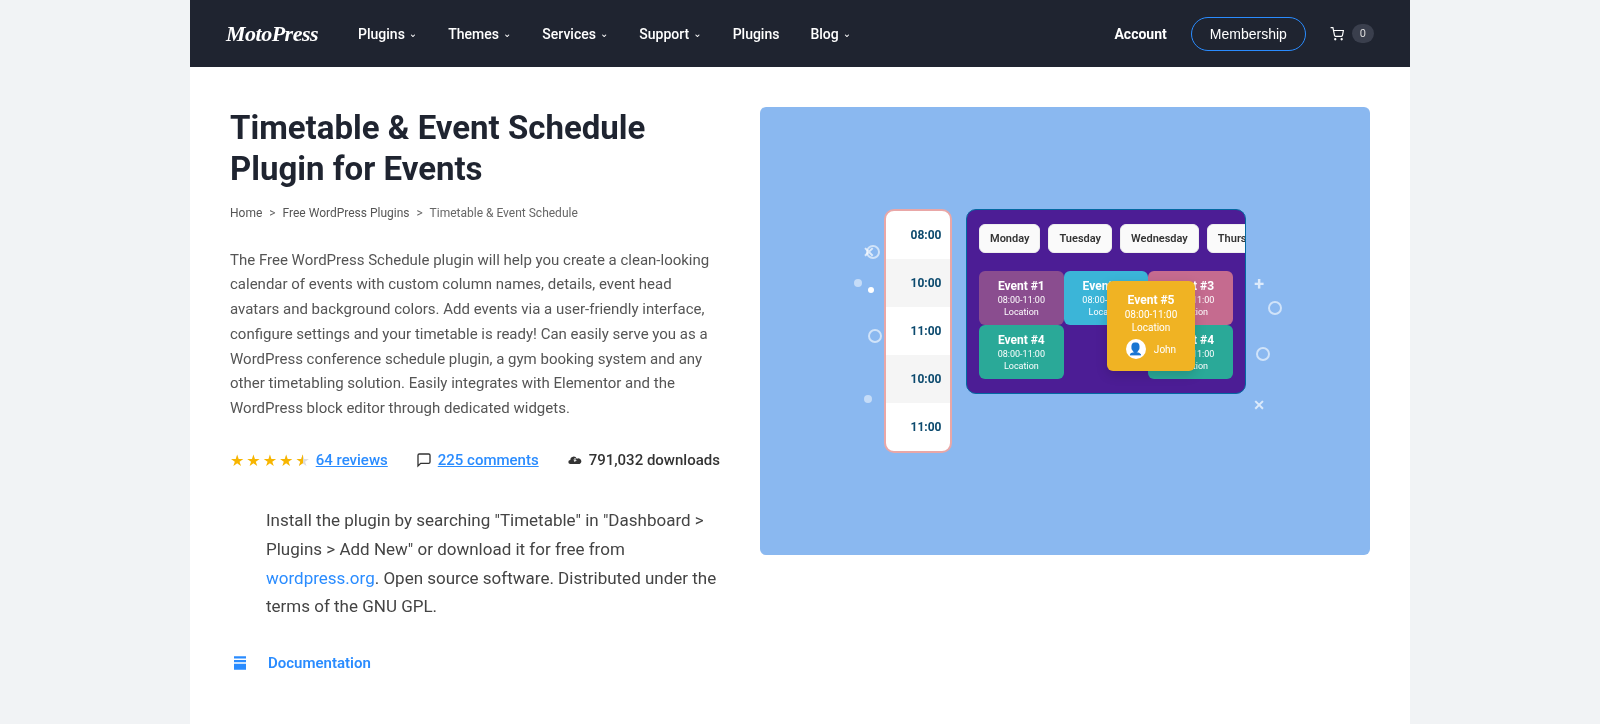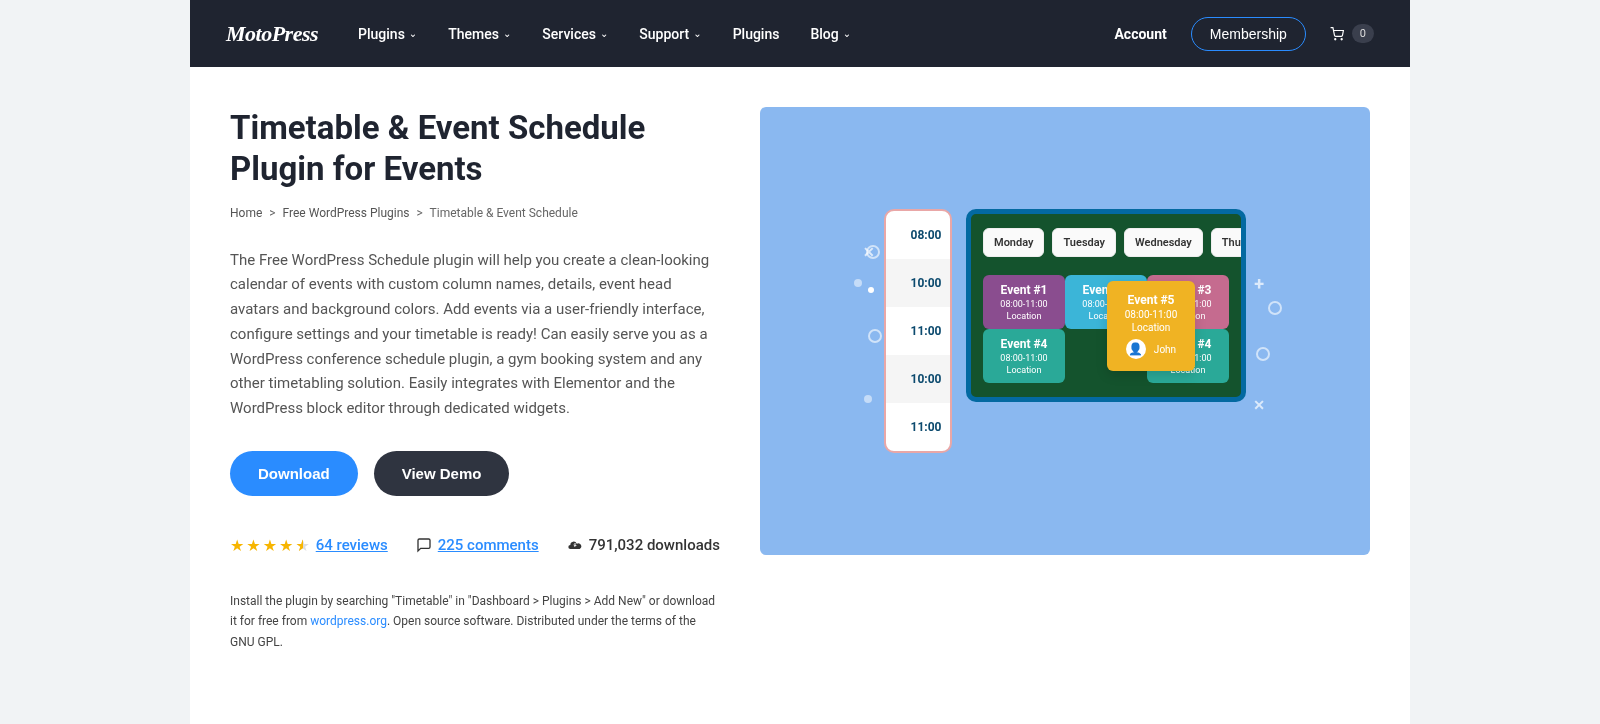--- a/index.html
+++ b/index.html
@@ -27,35 +27,35 @@
 .btn-secondary { background: #2f3440; color: #fff; border: none; padding: 14px 28px; border-radius: 24px; font-size: 15px; font-weight: 600; cursor: pointer; }
 .stats { display: flex; align-items: center; gap: 28px; margin-bottom: 36px; font-size: 15px; }
 .stars { display: flex; gap: 2px; }
 .star { color: #f7b500; font-size: 16px; }
 .star.half { position: relative; color: #ddd; }
 .star.half::before { content: "★"; position: absolute; left: 0; top: 0; width: 50%; overflow: hidden; color: #f7b500; }
 .stat-link { color: #2a8cff; text-decoration: underline; cursor: pointer; font-weight: 500; }
 .stat-item { display: flex; align-items: center; gap: 6px; }
 .stat-icon { color: #333; font-size: 15px; }
 .stat-text { color: #333; font-weight: 500; }
-.install-note { font-size: 12px; color: #444; line-height: 1.7; margin-bottom: 32px; }
+.install-note { font-size: 17px; color: #444; line-height: 1.7; margin-bottom: 32px; margin-left: 36px; }
 .install-note .inline-link { color: #2a8cff; }
 .res-links { display: flex; flex-direction: column; gap: 20px; }
 .res-link { display: flex; align-items: center; gap: 18px; cursor: pointer; }
 .res-icon { width: 20px; height: 20px; display: flex; align-items: center; justify-content: center; }
 .res-text { color: #2a8cff; font-size: 15px; font-weight: 600; }
 .hero { flex: 1; background: #8ab8f0; border-radius: 6px; position: relative; height: 448px; overflow: hidden; display: flex; align-items: center; justify-content: center; }
 .deco { position: absolute; border-radius: 50%; }
 .deco-dot { width: 8px; height: 8px; background: rgba(255,255,255,0.5); }
 .deco-ring { width: 14px; height: 14px; border: 2px solid rgba(255,255,255,0.6); background: transparent; }
 .timecol { background: #fff; border: 2px solid #e9a7a7; border-radius: 10px; width: 68px; margin-right: 14px; overflow: hidden; }
 .timecell { height: 48px; display: flex; align-items: center; justify-content: center; font-size: 12px; font-weight: 700; color: #0c4a6e; padding-left: 16px; }
 .timecell:nth-child(even) { background: #f5f5f5; }
 .timetable-wrap { display: flex; align-items: flex-start; position: relative; }
-.main-panel { background: #14532d; border: 5px solid #0369a1; border-radius: 10px; padding: 14px 12px; width: 280px; overflow: hidden; }
+.main-panel { background: #4c1d95; border: 1px solid #0369a1; border-radius: 10px; padding: 14px 12px; width: 280px; overflow: hidden; }
 .day-tabs { display: flex; gap: 8px; margin-bottom: 18px; }
 .day-tab { background: #fafafa; border: 1px solid #eee; border-radius: 6px; padding: 7px 10px; font-size: 11px; font-weight: 600; color: #333; white-space: nowrap; }
 .events-grid { display: grid; grid-template-columns: repeat(3, 1fr); }
 .event-card { border-radius: 6px; padding: 8px 6px; color: #fff; text-align: center; font-size: 10px; }
 .event-title { font-weight: 700; font-size: 12px; margin-bottom: 2px; }
 .event-time { font-size: 9px; margin-bottom: 2px; }
 .event-loc { font-size: 9px; }
 .event-pop { position: absolute; background: #f0b323; border-radius: 6px; padding: 12px; color: #fff; text-align: center; width: 88px; top: 72px; left: 223px; box-shadow: 0 4px 12px rgba(0,0,0,0.15); }
 .event-pop .event-title { font-size: 12px; }
 .event-pop .avatar { width: 20px; height: 20px; border-radius: 50%; background: #fff; display: inline-flex; align-items: center; justify-content: center; margin-right: 4px; vertical-align: middle; font-size: 12px; }
@@ -114,24 +114,20 @@
     <div class="left">
       <h1 class="title">Timetable &amp; Event Schedule Plugin for Events</h1>
       <div class="breadcrumb">
         <span class="link">Home</span>
         <span class="sep">&gt;</span>
         <span class="link">Free WordPress Plugins</span>
         <span class="sep">&gt;</span>
         <span>Timetable &amp; Event Schedule</span>
       </div>
       <p class="desc">The Free WordPress Schedule plugin will help you create a clean-looking calendar of events with custom column names, details, event head avatars and background colors. Add events via a user-friendly interface, configure settings and your timetable is ready! Can easily serve you as a WordPress conference schedule plugin, a gym booking system and any other timetabling solution. Easily integrates with Elementor and the WordPress block editor through dedicated widgets.</p>
-      <div class="buttons">
-        <button class="btn-primary">Download</button>
-        <button class="btn-secondary">View Demo</button>
-      </div>
       <div class="stats">
         <div class="stat-item">
           <div class="stars">
             <span class="star">★</span>
               <span class="star">★</span>
               <span class="star">★</span>
               <span class="star">★</span>
               <span class="star half">★</span>
           </div>
           <span class="stat-link">64 reviews</span>
@@ -146,20 +142,33 @@
           <svg class="stat-icon" width="16" height="16" viewBox="0 0 24 24" fill="currentColor">
               <path d="M19 18H5a3 3 0 0 1 0-6 5 5 0 0 1 9.6-2A4 4 0 0 1 19 18z"></path>
               <path fill="#fff" d="M12 9v5m0 0l-2-2m2 2l2-2" stroke="#fff" stroke-width="1.5"></path>
             </svg>
           <span class="stat-text">791,032 downloads</span>
         </div>
       </div>
       <p class="install-note">
         <span>Install the plugin by searching "Timetable" in "Dashboard &gt; Plugins &gt; Add New" or download it for free from </span><span class="inline-link">wordpress.org</span><span>. Open source software. Distributed under the terms of the GNU GPL.</span>
       </p>
+      <div class="res-links">
+        <div class="res-link">
+          <span class="res-icon">
+              <svg width="18" height="18" viewBox="0 0 24 24" fill="#2a8cff">
+                <rect x="4" y="3" width="16" height="3"></rect>
+                <rect x="4" y="8" width="16" height="3"></rect>
+                <rect x="4" y="13" width="16" height="8"></rect>
+              </svg>
+            </span>
+          <span class="res-text">Documentation</span>
+        </div>
+
+      </div>
     </div>
 
     <div class="hero">
       <span class="deco deco-ring" style="top:138px;left:106px;"></span>
       <span class="deco deco-dot" style="top:172px;left:94px;"></span>
       <span class="deco deco-dot" style="background:#fff;width:6px;height:6px;top:180px;left:108px;"></span>
       <span class="deco deco-ring" style="top:222px;left:108px;"></span>
       <span class="deco deco-dot" style="top:288px;left:104px;"></span>
       <span class="deco deco-ring" style="top:194px;right:88px;"></span>
       <span class="deco deco-ring" style="top:240px;right:100px;"></span>

